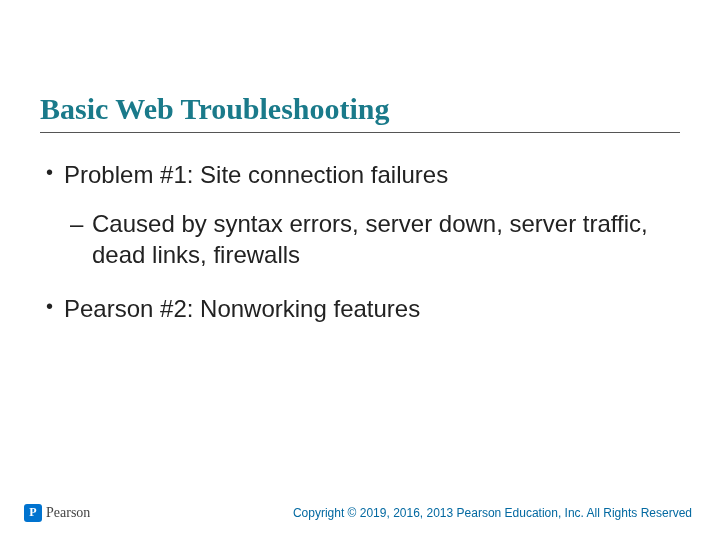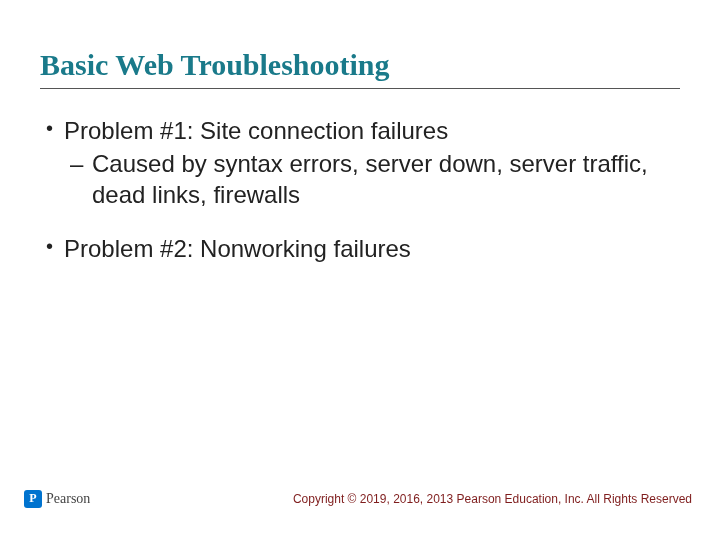--- a/index.html
+++ b/index.html
@@ -16,20 +16,21 @@
     height: 100%;
     padding: 48px 40px 0 40px;
     position: relative;
   }
   .title {
     font-family: "Times New Roman", Times, serif;
     font-weight: bold;
     font-size: 30px;
     color: #1a7a8a;
     margin-bottom: 6px;
+    margin-top: 44px;
   }
   .rule {
     border: none;
     border-top: 1px solid #555;
     margin-bottom: 26px;
   }
   .bullets {
     list-style: none;
     font-size: 24px;
     color: #222;
@@ -42,35 +43,35 @@
   }
   .bullets > li::before {
     content: "•";
     position: absolute;
     left: 6px;
     top: 0;
     font-size: 20px;
   }
   .sub {
     list-style: none;
-    margin-top: 2px;
+    margin-top: 18px;
   }
   .sub > li {
     position: relative;
     padding-left: 28px;
   }
   .sub > li::before {
     content: "–";
     position: absolute;
     left: 6px;
     top: 0;
   }
   .footer {
     position: absolute;
-    bottom: 32px;
+    bottom: 18px;
     left: 0;
     width: 100%;
     padding: 0 28px 0 24px;
     display: flex;
     align-items: center;
     justify-content: space-between;
   }
   .logo {
     display: flex;
     align-items: center;
@@ -93,38 +94,38 @@
     font-weight: bold;
     font-size: 12px;
   }
   .logo-text {
     font-family: Georgia, "Times New Roman", serif;
     font-size: 14px;
     color: #444;
   }
   .copyright {
     font-size: 12px;
-    color: #7f1d1d;
+    color: #0369a1;
   }
 </style>
 </head>
 <body>
 
 <div class="slide">
   <h1 class="title">Basic Web Troubleshooting</h1>
   <hr class="rule">
   <ul class="bullets">
     <li>
       <span>Problem #1: Site connection failures</span>
       <ul class="sub">
         <li>Caused by syntax errors, server down, server traffic, dead links, firewalls</li>
       </ul>
     </li>
     <li>
-      <span>Problem #2: Nonworking failures</span>
+      <span>Pearson #2: Nonworking features</span>
     </li>
   </ul>
 
   <div class="footer">
     <div class="logo">
       <div class="logo-mark"></div>
       <span class="logo-text">Pearson</span>
     </div>
     <div class="copyright">Copyright © 2019, 2016, 2013 Pearson Education, Inc. All Rights Reserved</div>
   </div>

